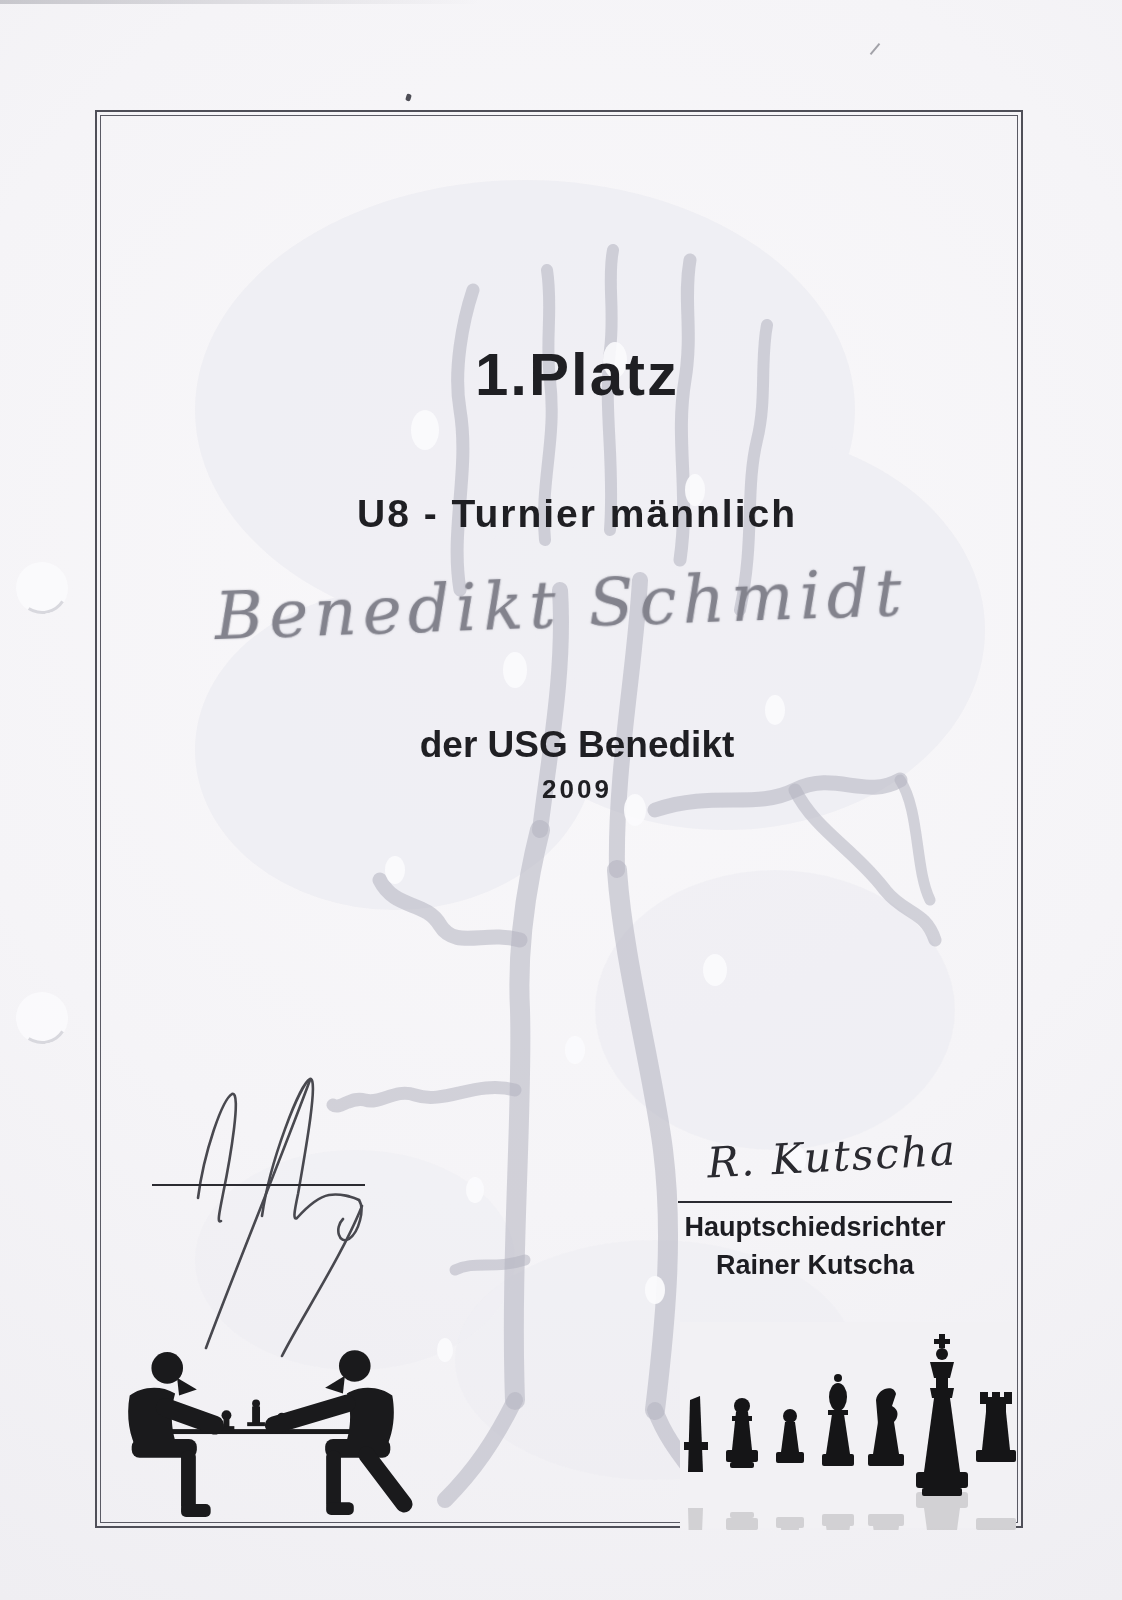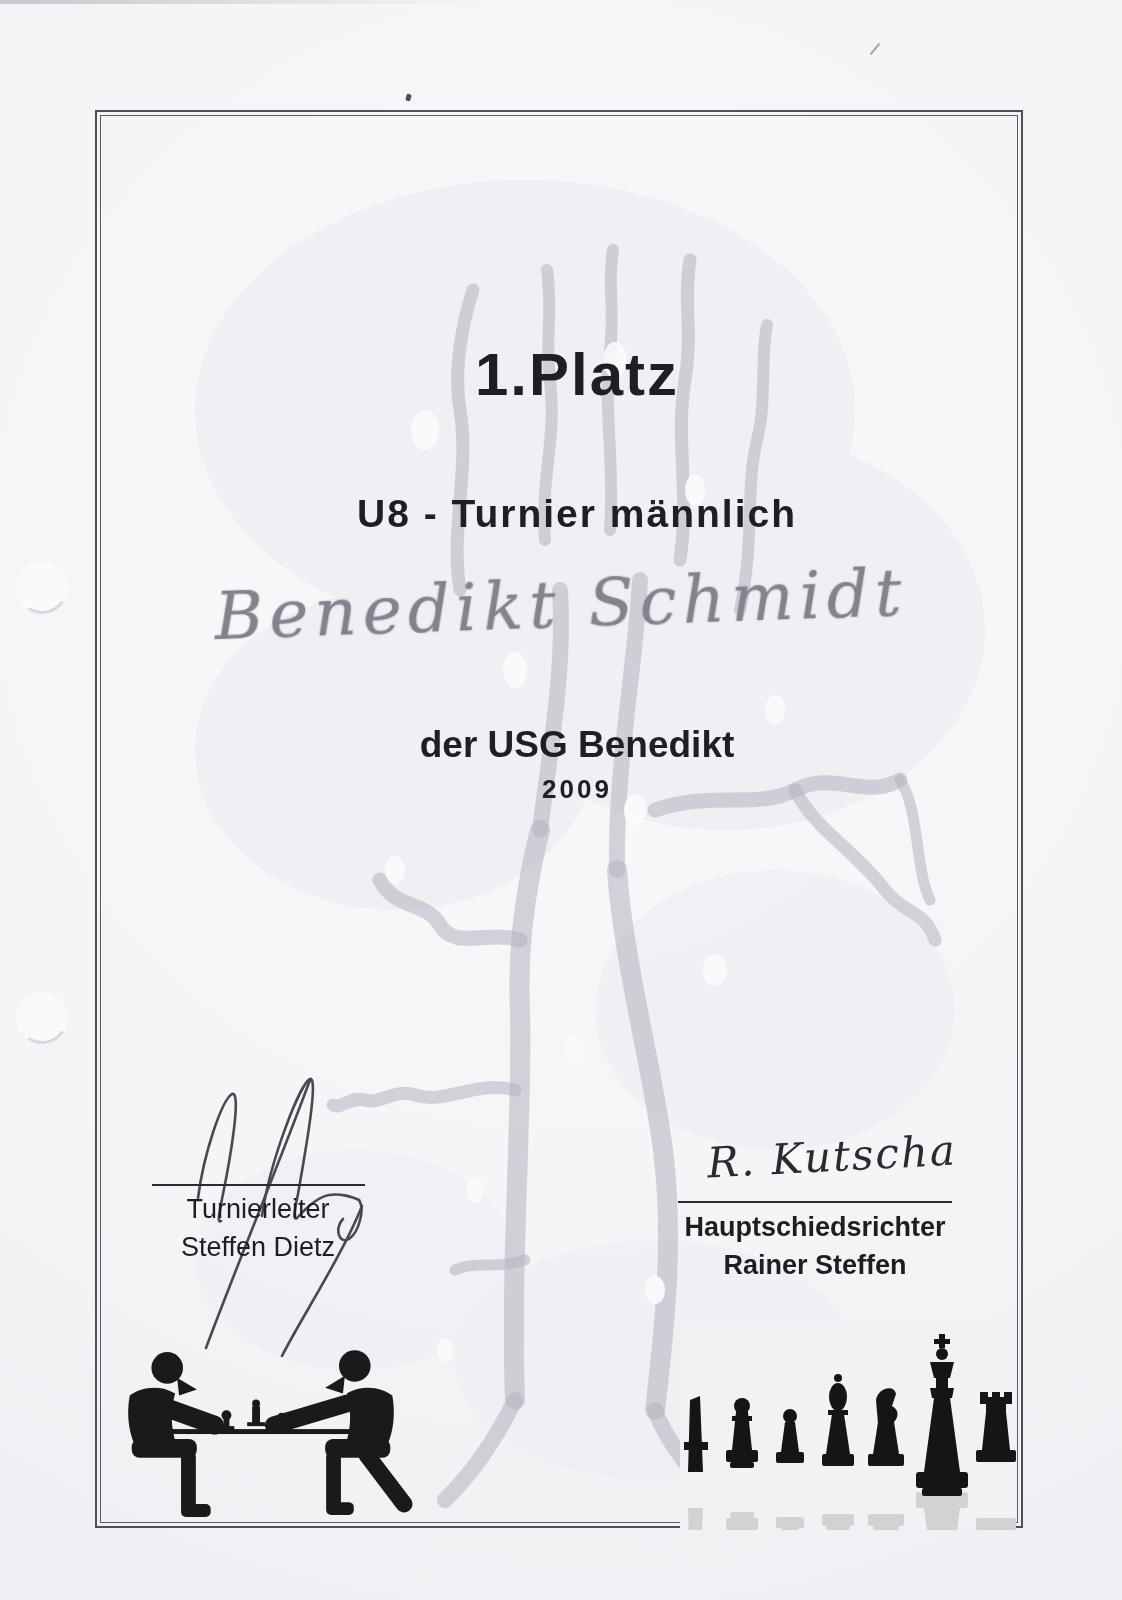--- a/index.html
+++ b/index.html
@@ -137,27 +137,23 @@
       <path d="M200,32 C172,108 120,235 96,300"></path>
       <path d="M252,158 C232,208 190,272 172,308"></path>
     </g>
   </svg>
 
   <div class="sig-right-text">R. Kutscha</div>
 
   <div class="sigline left"></div>
   <div class="sigline right"></div>
 
-  <div class="siglabels left">
-    <div>Turnierleiter</div>
-    <div>Steffen Dietz</div>
-  </div>
   <div class="siglabels right">
     <div>Hauptschiedsrichter</div>
-    <div>Rainer Steffen</div>
+    <div>Rainer Kutscha</div>
   </div>
 
   <svg class="pictogram" viewBox="0 0 310 200">
     <g fill="#1a1a1c" stroke="#1a1a1c">
 
       <rect x="40" y="92" width="230" height="5" stroke="none"></rect>
 
       <g stroke="none">
         <circle cx="120" cy="78" r="5"></circle>
           <rect x="117" y="80" width="6" height="12"></rect>

